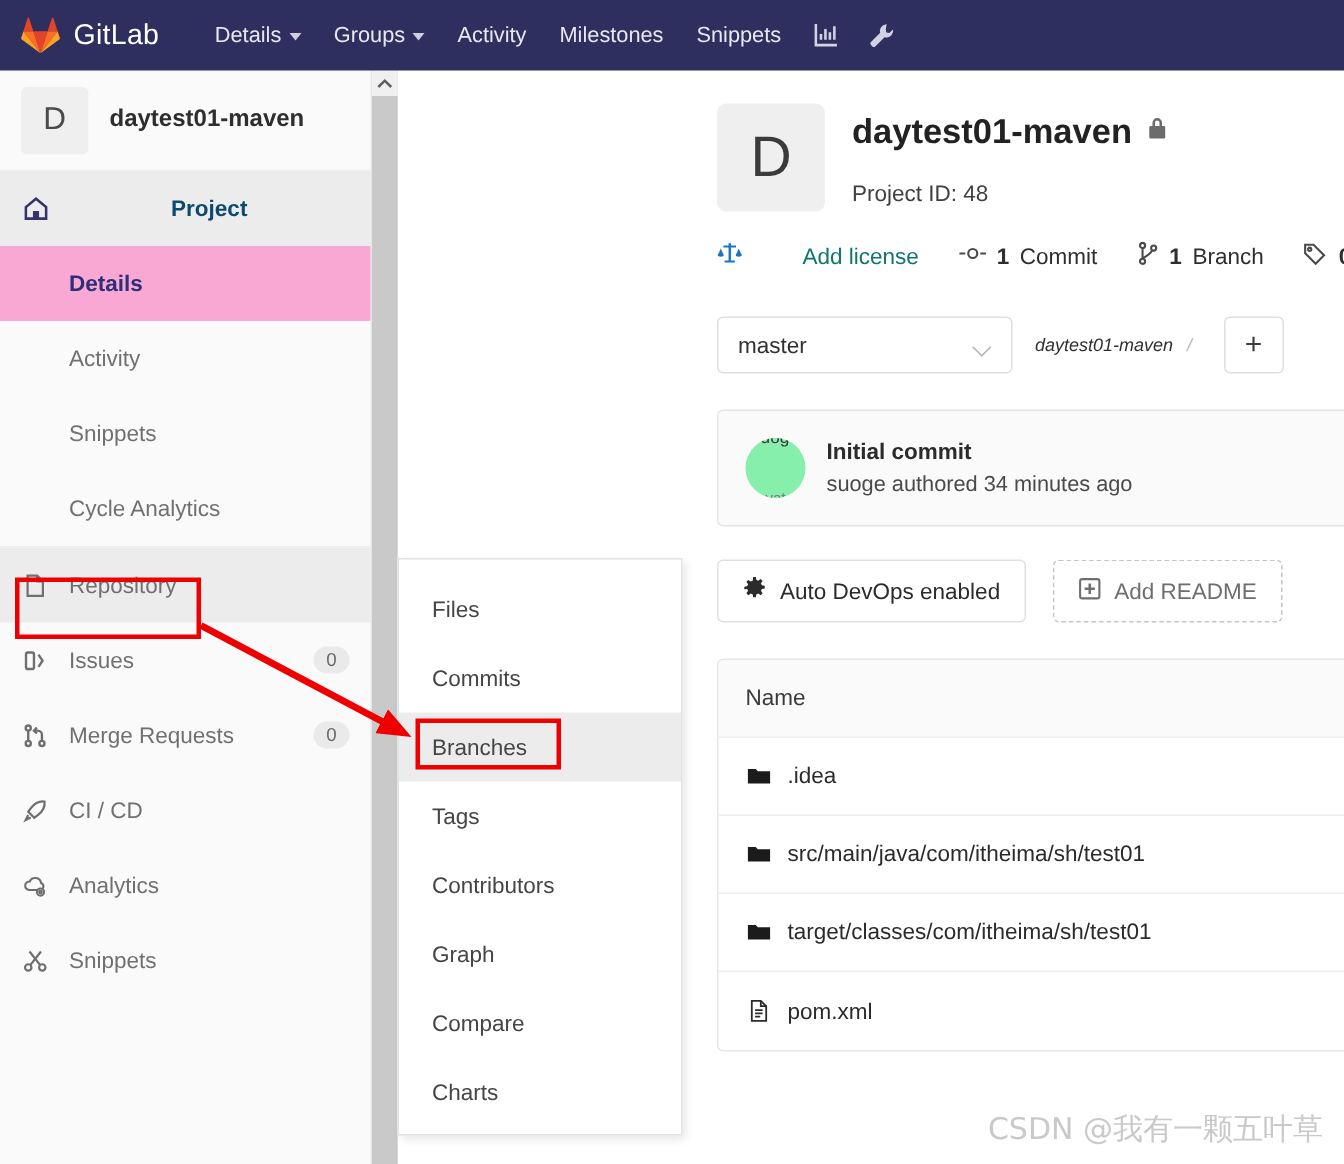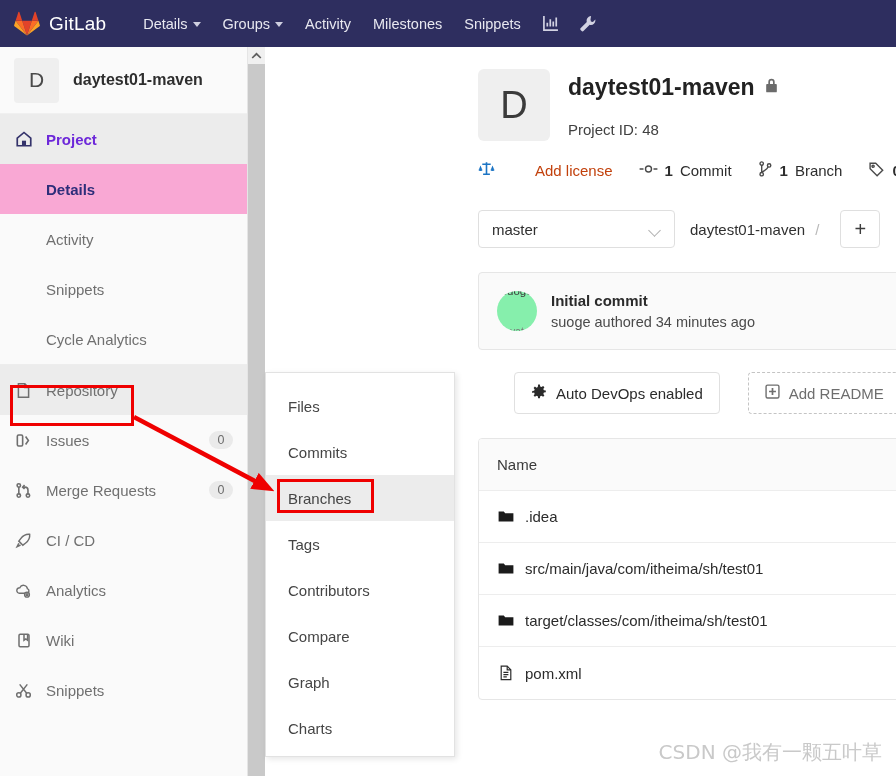--- a/index.html
+++ b/index.html
@@ -72,21 +72,21 @@
   .sb-item {
     display: flex; align-items: center;
     height: 50px; padding: 0 14px; gap: 13px;
     font-size: 15px; color: #707070; cursor: pointer;
     position: relative;
   }
   .sb-item .sb-ico { width: 19px; height: 19px; flex: 0 0 19px; display: flex; align-items: center; justify-content: center; }
   .sb-item .sb-ico svg { display: block; }
   .sb-item .sb-label { flex: 1 1 auto; white-space: nowrap; }
   .sb-item.top-level { background: #ececec; color: #34336b; font-weight: 700; }
-  .sb-item.top-level .sb-label { color: #6d28d9; }
+  .sb-item.top-level .sb-label { color: #0c4a6e; text-align: center; }
   .sb-item.active-sub { background: #f9a8d4; color: #2e2e7a; font-weight: 700; }
   .sb-item.sub { padding-left: 46px; }
   .sb-item.rep-hl { background: #ececec; }
   .sb-badge {
     background: #eaeaea; color: #6b6b6b;
     border-radius: 9px; font-size: 12.5px;
     padding: 2px 8px; min-width: 24px; text-align: center;
     font-weight: 400;
   }
   .sb-divider { height: 1px; background: #ededed; margin: 0; }
@@ -146,39 +146,39 @@
   .proj-title { font-size: 23px; font-weight: 700; color: #222; white-space: nowrap; }
   .proj-id { font-size: 15px; color: #404040; margin-top: 20px; }
 
   .stats-row {
     display: flex; align-items: center; gap: 26px;
     margin-top: 20px; font-size: 15px; color: #2e2e2e;
     white-space: nowrap;
   }
   .stat { display: flex; align-items: center; gap: 7px; }
   .stat b { font-weight: 700; }
-  .stat.link { color: #c2410c; cursor: pointer; gap: 40px; }
+  .stat.link { color: #0f766e; cursor: pointer; gap: 40px; }
 
   .branch-row { display: flex; align-items: center; gap: 15px; margin-top: 30px; }
   .branch-select {
     width: 197px; height: 38px;
     border: 1px solid #dfdfdf; border-radius: 4px; background: #fff;
     display: flex; align-items: center; justify-content: space-between;
     padding: 0 13px; font-size: 15px; color: #303030; cursor: pointer;
   }
   .chev {
     width: 11px; height: 7px; position: relative;
   }
   .chev::before {
     content: ""; position: absolute; left: 0; top: 0;
     width: 8px; height: 8px;
     border-right: 1.6px solid #b0b0b0; border-bottom: 1.6px solid #b0b0b0;
     transform: rotate(45deg);
   }
-  .crumb { font-size: 15px; color: #303030; }
+  .crumb { font-size: 12px; color: #303030; font-style: italic; }
   .crumb-sep { color: #b9b9b9; margin: 0 6px; }
   .plus-btn {
     width: 40px; height: 38px; border: 1px solid #dfdfdf; border-radius: 4px;
     background: #fff; display: flex; align-items: center; justify-content: center;
     font-size: 20px; color: #3d3d3d; cursor: pointer; line-height: 1;
   }
 
   .commit-card {
     margin-top: 24px; margin-right: 0;
     border: 1px solid #e6e6e6; border-radius: 4px;
@@ -191,21 +191,21 @@
     width: 40px; height: 40px; border-radius: 50%;
     background: #86efac; overflow: hidden; flex: 0 0 auto;
     display: flex; flex-direction: column; align-items: center; justify-content: center;
     font-size: 11.5px; color: #3a3a3a; line-height: 1.25; gap: 28px;
   }
   .commit-avatar span { display: block; white-space: nowrap; }
   .commit-avatar .l2 { color: #777; font-size: 10px; }
   .commit-text .c-title { font-size: 15px; font-weight: 700; color: #2b2b2b; }
   .commit-text .c-sub { font-size: 14.5px; color: #4a4a4a; margin-top: 5px; white-space: nowrap; }
 
-  .action-row { display: flex; align-items: center; gap: 28px; margin-top: 22px; margin-left: 36px; }
+  .action-row { display: flex; align-items: center; gap: 18px; margin-top: 22px; }
   .btn {
     height: 42px; border-radius: 4px; background: #fff;
     display: flex; align-items: center; gap: 9px;
     padding: 0 16px; font-size: 15px; color: #2b2b2b;
     cursor: pointer; white-space: nowrap;
   }
   .btn.solid { border: 1px solid #e0e0e0; }
   .btn.dashed { border: 1px dashed #c4c4c4; color: #6e6e6e; }
 
   .files-card {
@@ -369,29 +369,20 @@
       <span class="sb-ico">
         <svg width="18" height="17" viewBox="0 0 18 16" fill="none" stroke="#6f6f6f" stroke-width="1.4">
           <path d="M4.4 10.8a2.8 2.8 0 0 1 .4-5.6 4 4 0 0 1 7.6 1 2.4 2.4 0 0 1-.4 4.6H4.4z"></path>
           <circle cx="12" cy="12.2" r="2.4" fill="#fafafa"></circle>
           <circle cx="12" cy="12.2" r=".9"></circle>
         </svg>
       </span>
       <span class="sb-label">Analytics</span>
     </div>
 
-    <div class="sb-item">
-      <span class="sb-ico">
-        <svg width="16" height="17" viewBox="0 0 16 16" fill="none" stroke="#6f6f6f" stroke-width="1.5">
-          <rect x="3" y="1.8" width="10" height="12.4" rx="1.2"></rect>
-          <path d="M8 1.8v6l1.8-1.4L11.6 7.8v-6"></path>
-        </svg>
-      </span>
-      <span class="sb-label">Wiki</span>
-    </div>
 
     <div class="sb-item">
       <span class="sb-ico">
         <svg width="17" height="17" viewBox="0 0 16 16" fill="none" stroke="#6f6f6f" stroke-width="1.4">
           <circle cx="3.6" cy="12.2" r="2"></circle>
             <circle cx="12.4" cy="12.2" r="2"></circle>
           <path d="M5 10.6 11.6 2.2M11 10.6 4.4 2.2"></path>
         </svg>
       </span>
       <span class="sb-label">Snippets</span>
@@ -562,22 +553,22 @@
 
     </div>
   </div>
 
   <div class="flyout">
     <div class="fly-item">Files</div>
     <div class="fly-item">Commits</div>
     <div class="fly-item active">Branches</div>
     <div class="fly-item">Tags</div>
     <div class="fly-item">Contributors</div>
+    <div class="fly-item">Graph</div>
     <div class="fly-item">Compare</div>
-    <div class="fly-item">Graph</div>
     <div class="fly-item">Charts</div>
   </div>
 
   <div class="anno-box" style="left:10px; top:385px; width:124px; height:41px;"></div>
   <div class="anno-box" style="left:277px; top:479px; width:97px; height:34px;"></div>
 
   <svg class="anno-arrow" style="left:0; top:0;" width="896" height="776" viewBox="0 0 896 776">
     <defs>
       <marker id="arrowhead" markerWidth="5" markerHeight="4" refX="3.4" refY="2" orient="auto">
         <polygon points="0 0, 5 2, 0 4" fill="#ef0000"></polygon>

